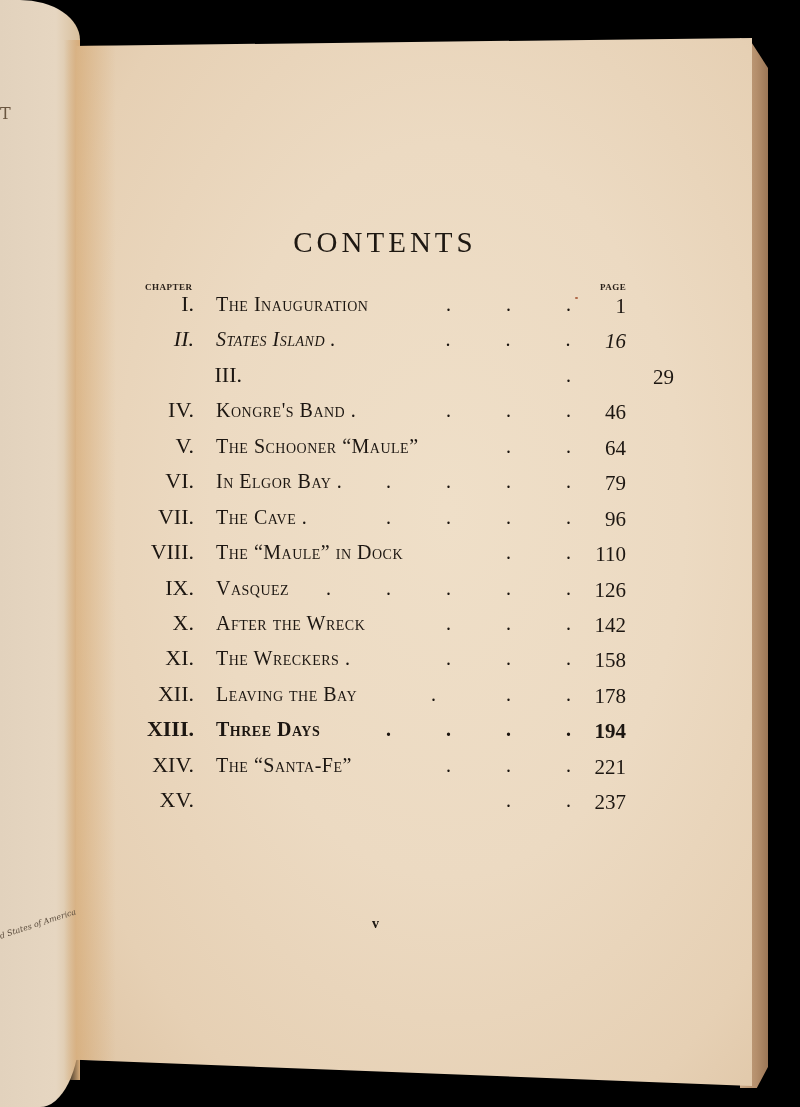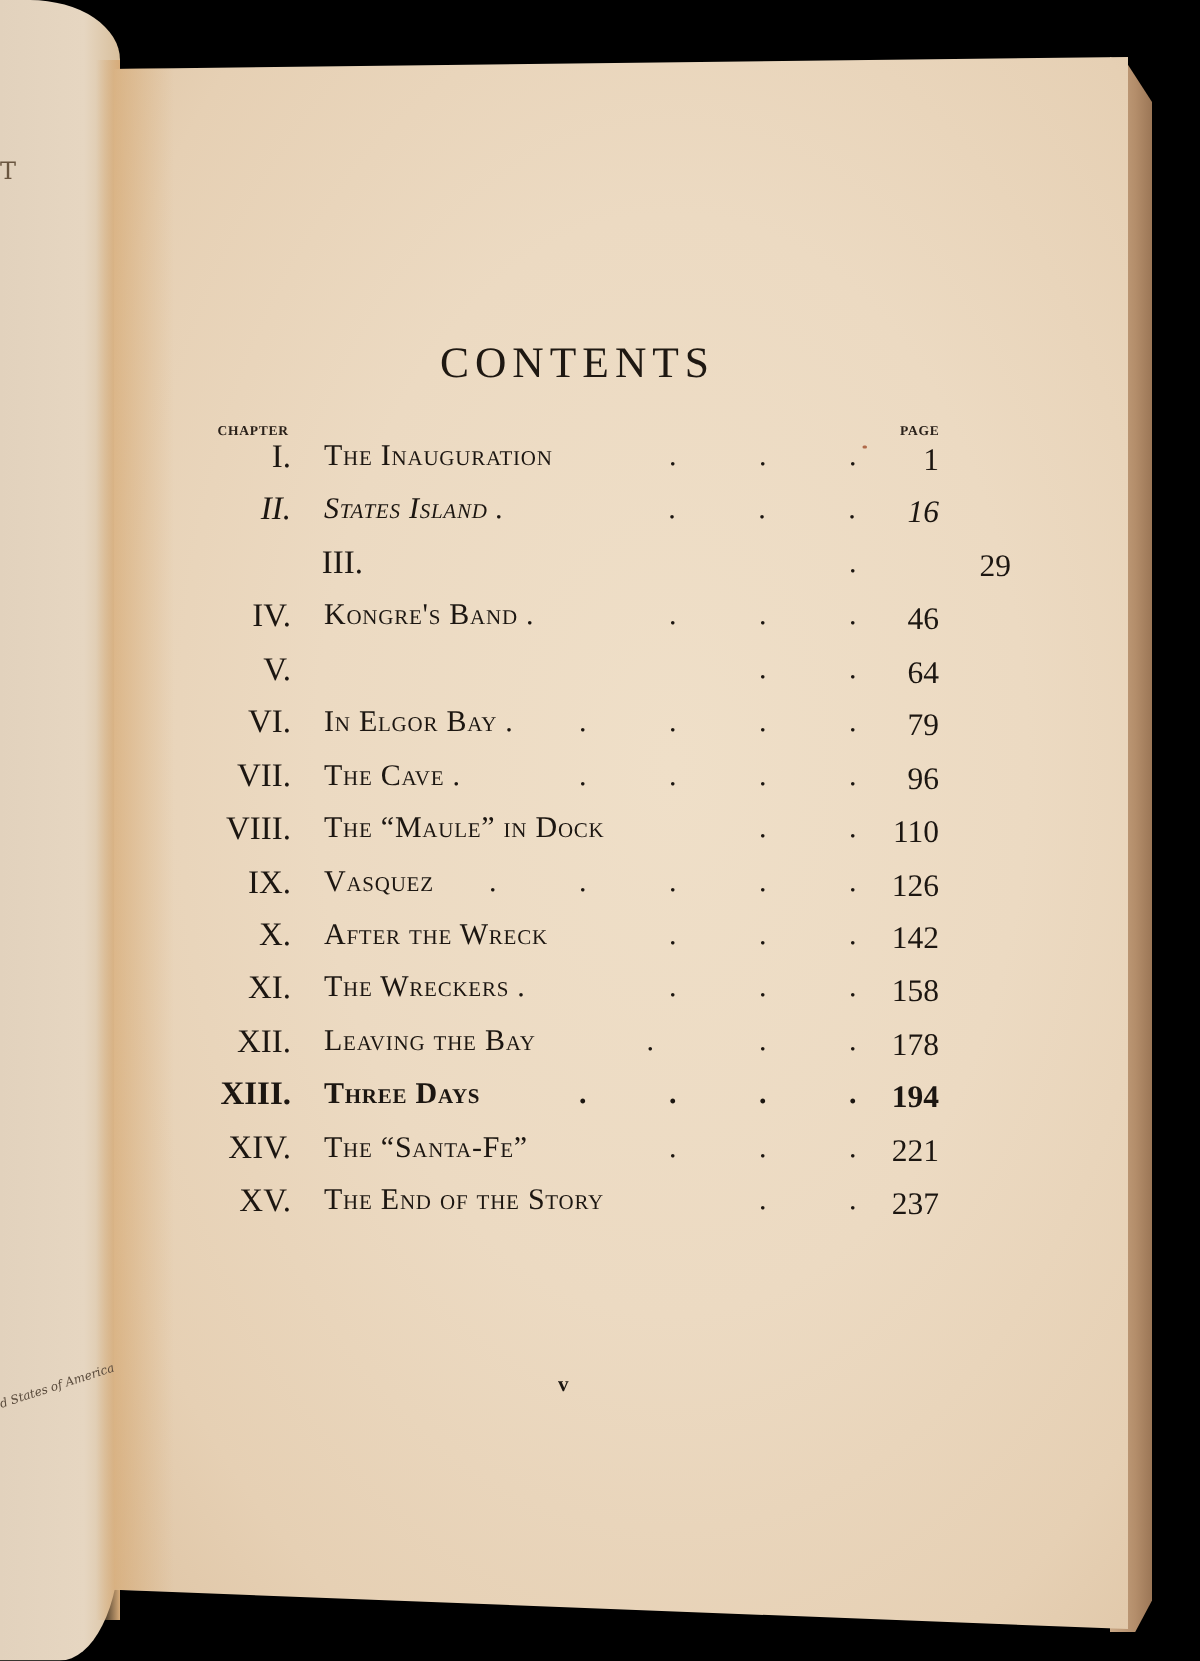--- a/index.html
+++ b/index.html
@@ -132,20 +132,21 @@
       <span class="title">Kongre's Band .</span>
       <span class="dots">
         <span class="dot" style="left: 230px;">.</span>
         <span class="dot" style="left: 290px;">.</span>
         <span class="dot" style="left: 350px;">.</span>
       </span>
       <span class="pg">46</span>
     </div>
     <div class="row" style="top: 142px;">
       <span class="num">V.</span>
+      <span class="title">The Schooner “Maule”</span>
       <span class="dots">
         <span class="dot" style="left: 290px;">.</span>
         <span class="dot" style="left: 350px;">.</span>
       </span>
       <span class="pg">64</span>
     </div>
     <div class="row" style="top: 177px;">
       <span class="num">VI.</span>
       <span class="title">In Elgor Bay .</span>
       <span class="dots">
@@ -234,21 +235,20 @@
       <span class="title">The “Santa-Fe”</span>
       <span class="dots">
         <span class="dot" style="left: 230px;">.</span>
         <span class="dot" style="left: 290px;">.</span>
         <span class="dot" style="left: 350px;">.</span>
       </span>
       <span class="pg">221</span>
     </div>
     <div class="row" style="top: 496px;">
       <span class="num">XV.</span>
-      <span class="title">The End of the Story</span>
       <span class="dots">
         <span class="dot" style="left: 290px;">.</span>
         <span class="dot" style="left: 350px;">.</span>
       </span>
       <span class="pg">237</span>
     </div>
   </div>
 
 <div class="folio">v</div>
 

